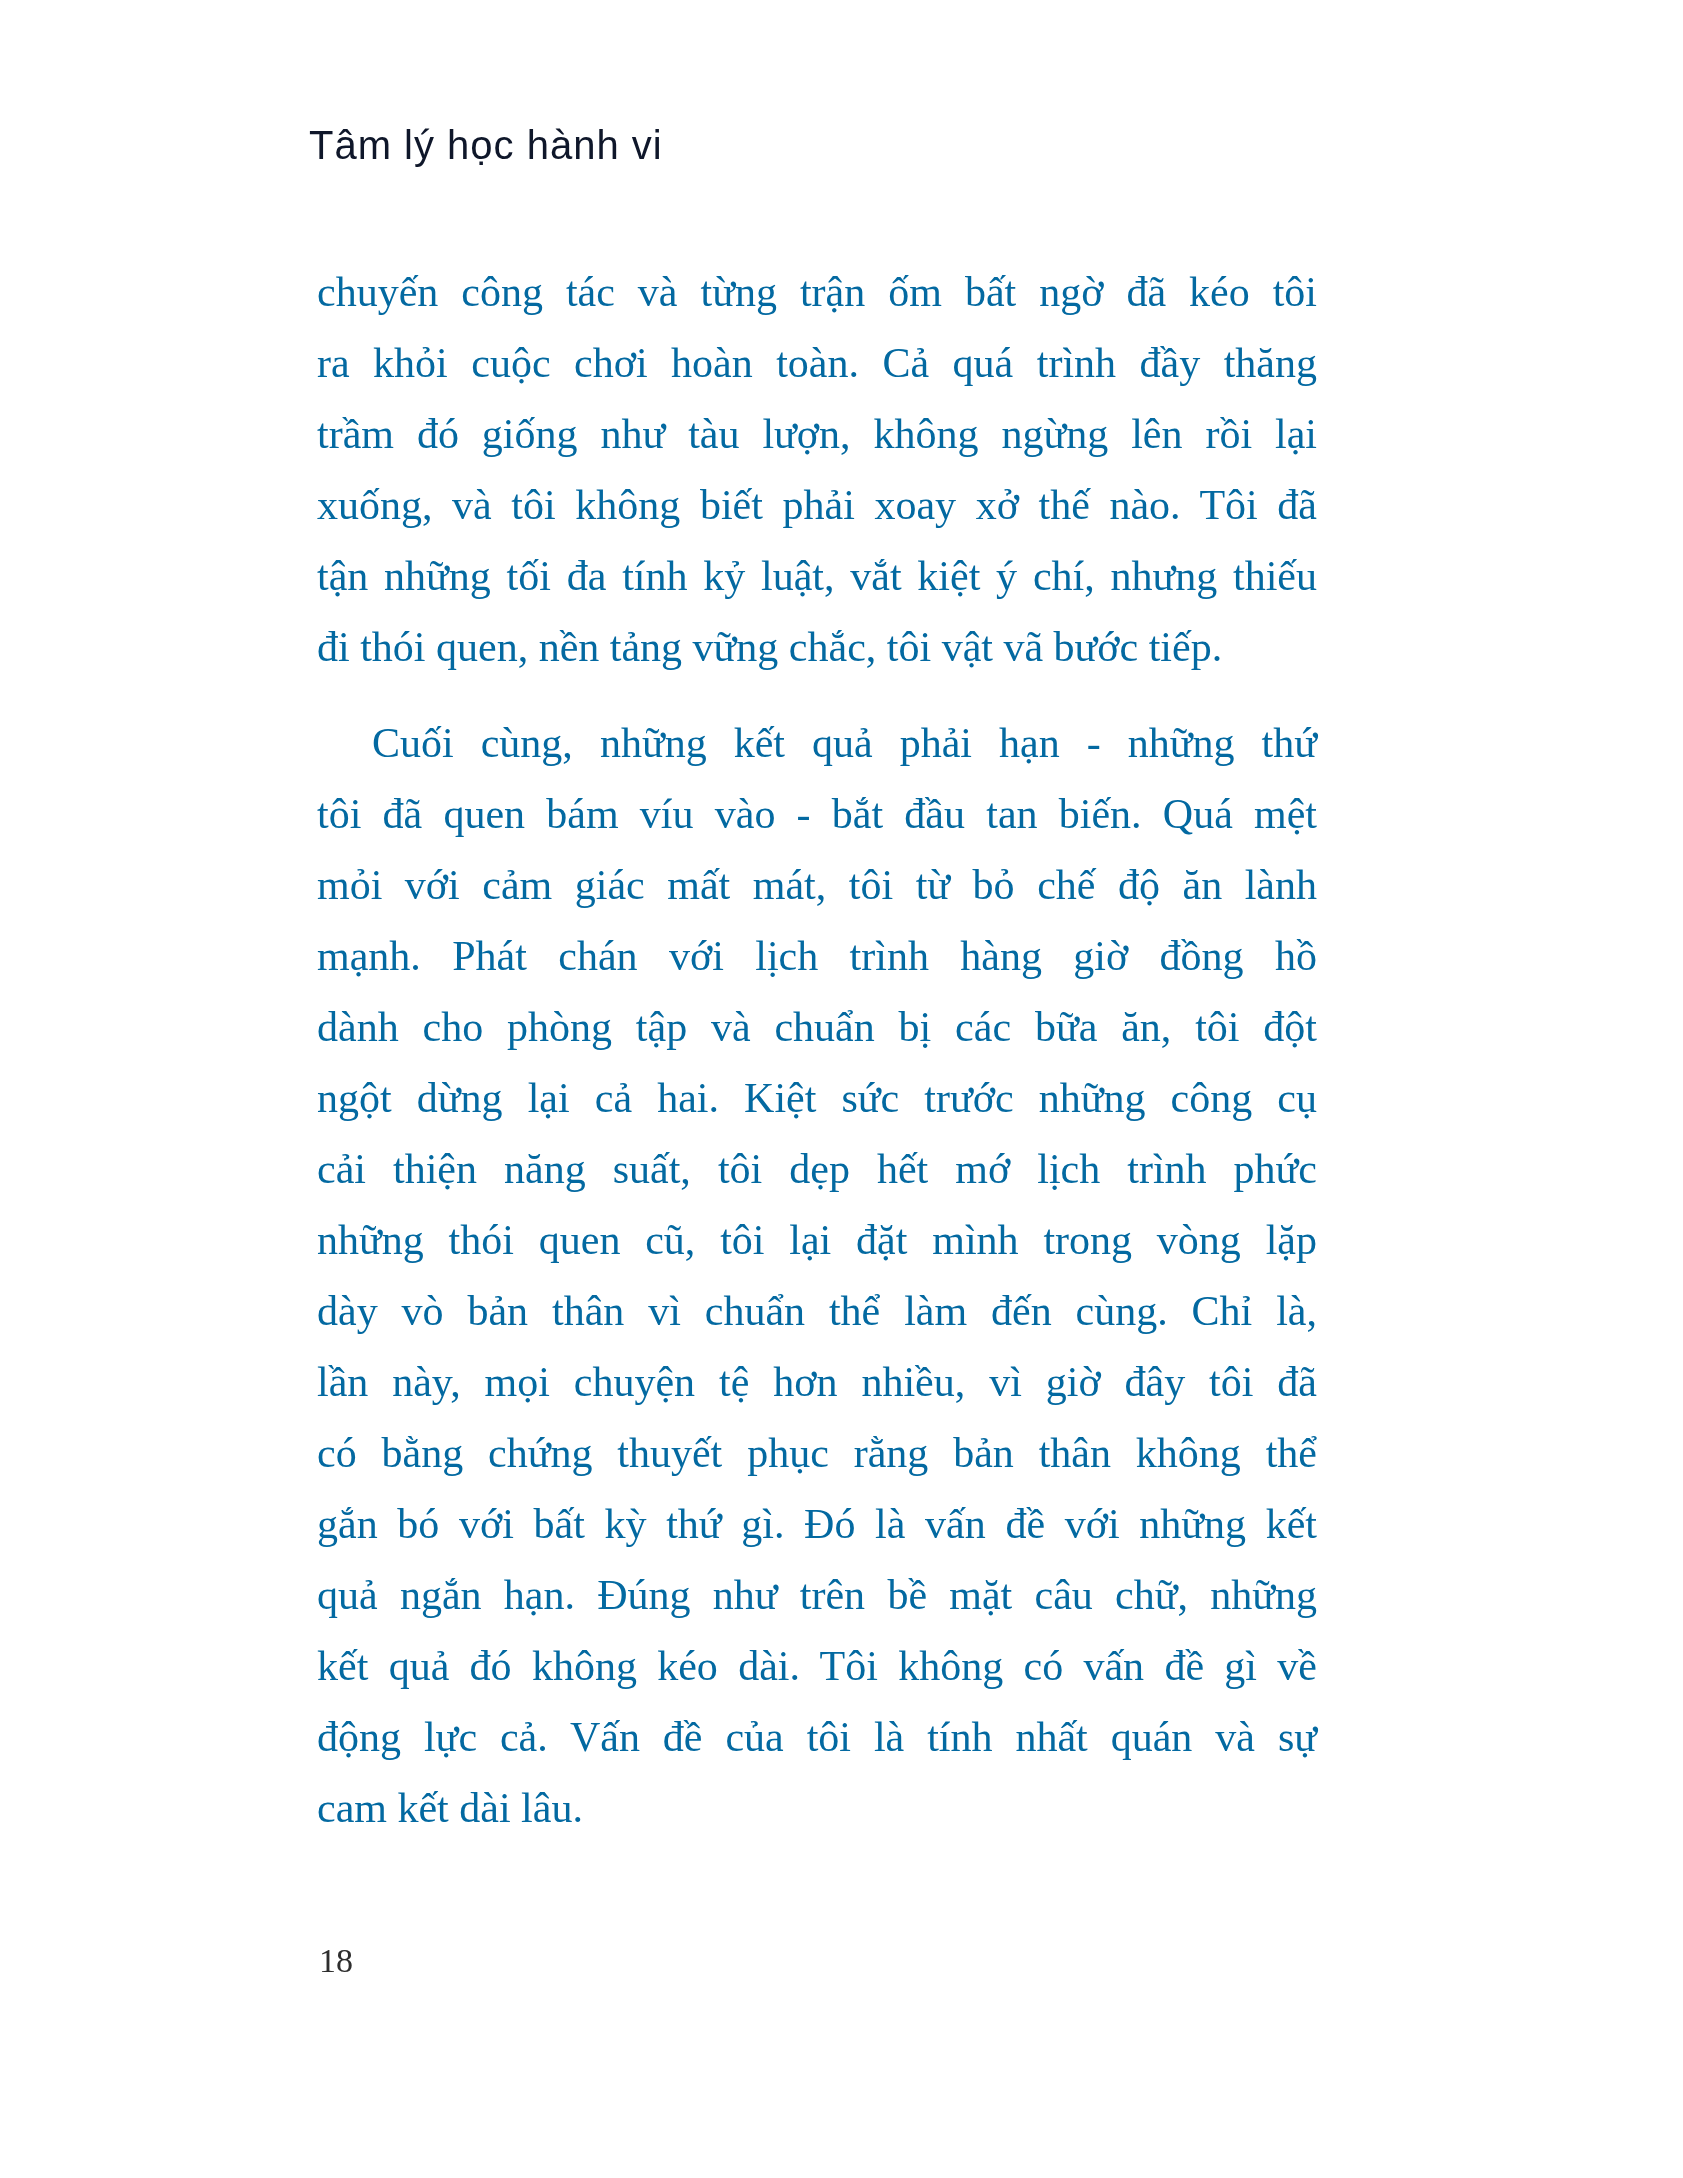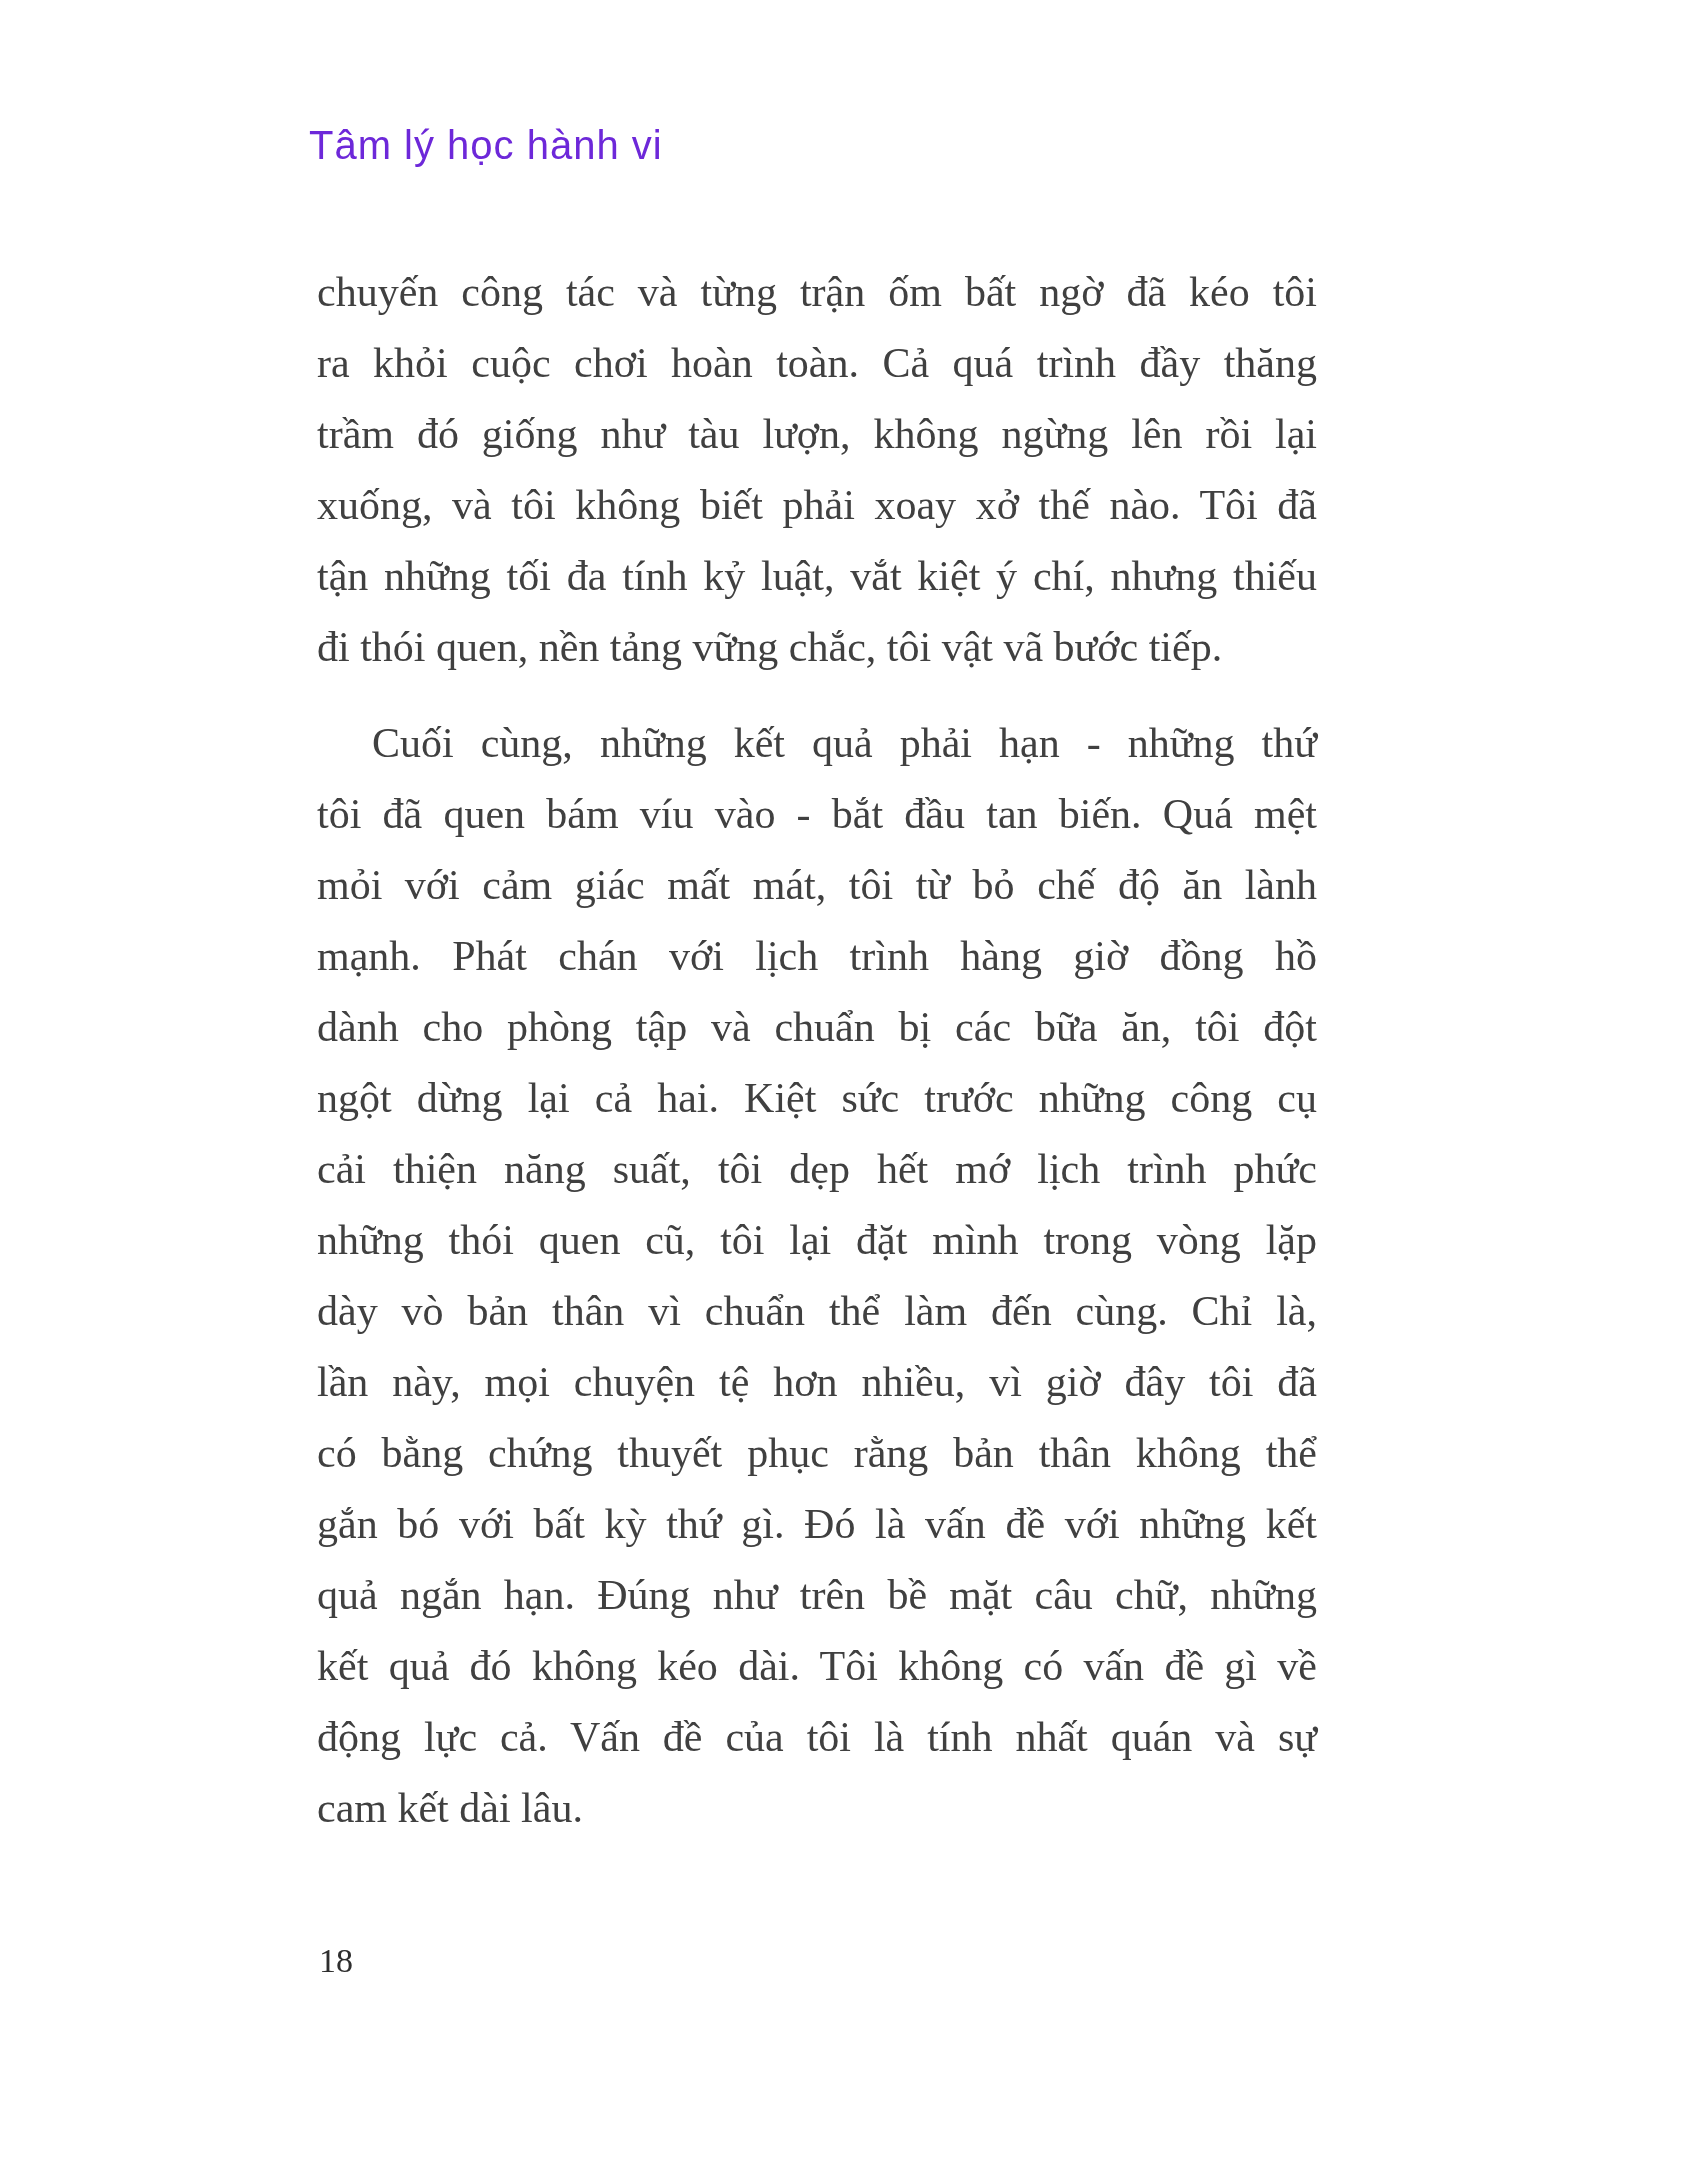--- a/index.html
+++ b/index.html
@@ -12,29 +12,29 @@
     font-family: "Liberation Serif", serif;
   }
   .running-header {
     position: absolute;
     left: 309px;
     top: 123px;
     font-family: "Liberation Sans", sans-serif;
     font-weight: 300;
     font-size: 40px;
     letter-spacing: 1px;
-    color: #6d28d9;
+    color: #0f172a;
     white-space: nowrap;
   }
   .text-block {
     position: absolute;
     left: 317px;
     top: 257px;
     width: 1000px;
-    color: #404040;
+    color: #0369a1;
     font-size: 42px;
   }
   .paragraph { margin: 0; }
   .paragraph + .paragraph { margin-top: 25px; }
   .line {
     height: 71px;
     line-height: 71px;
     text-align: justify;
     text-align-last: justify;
     white-space: normal;

